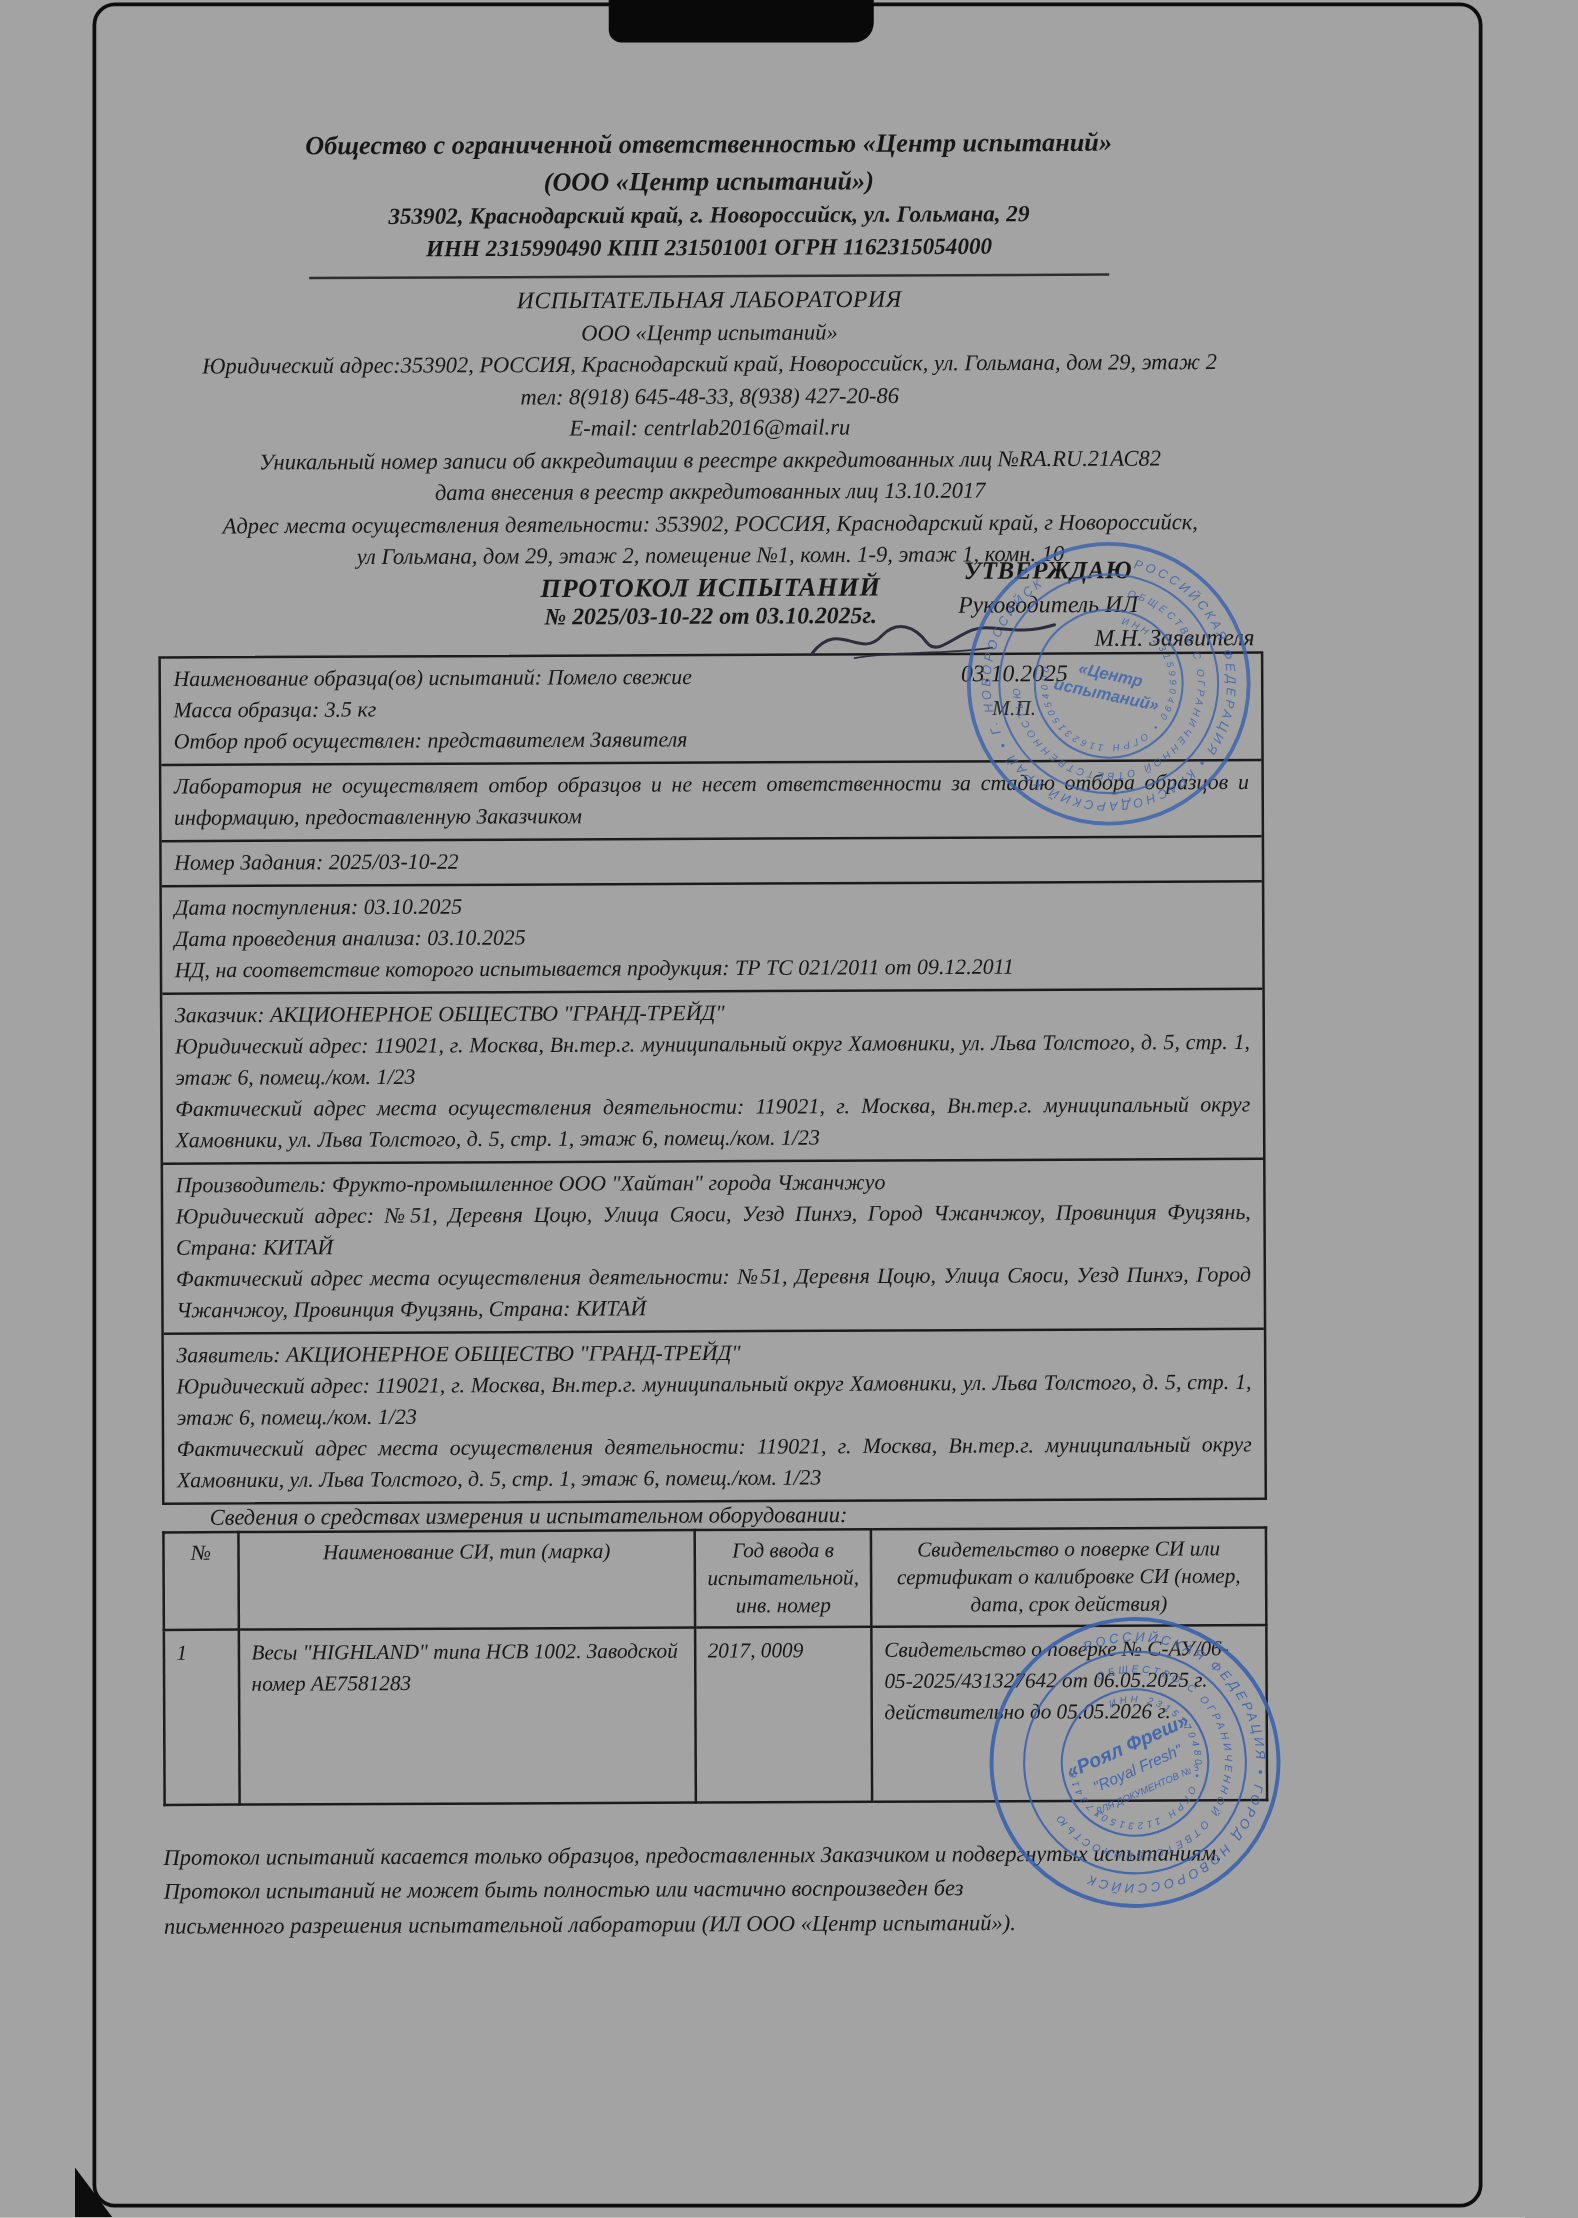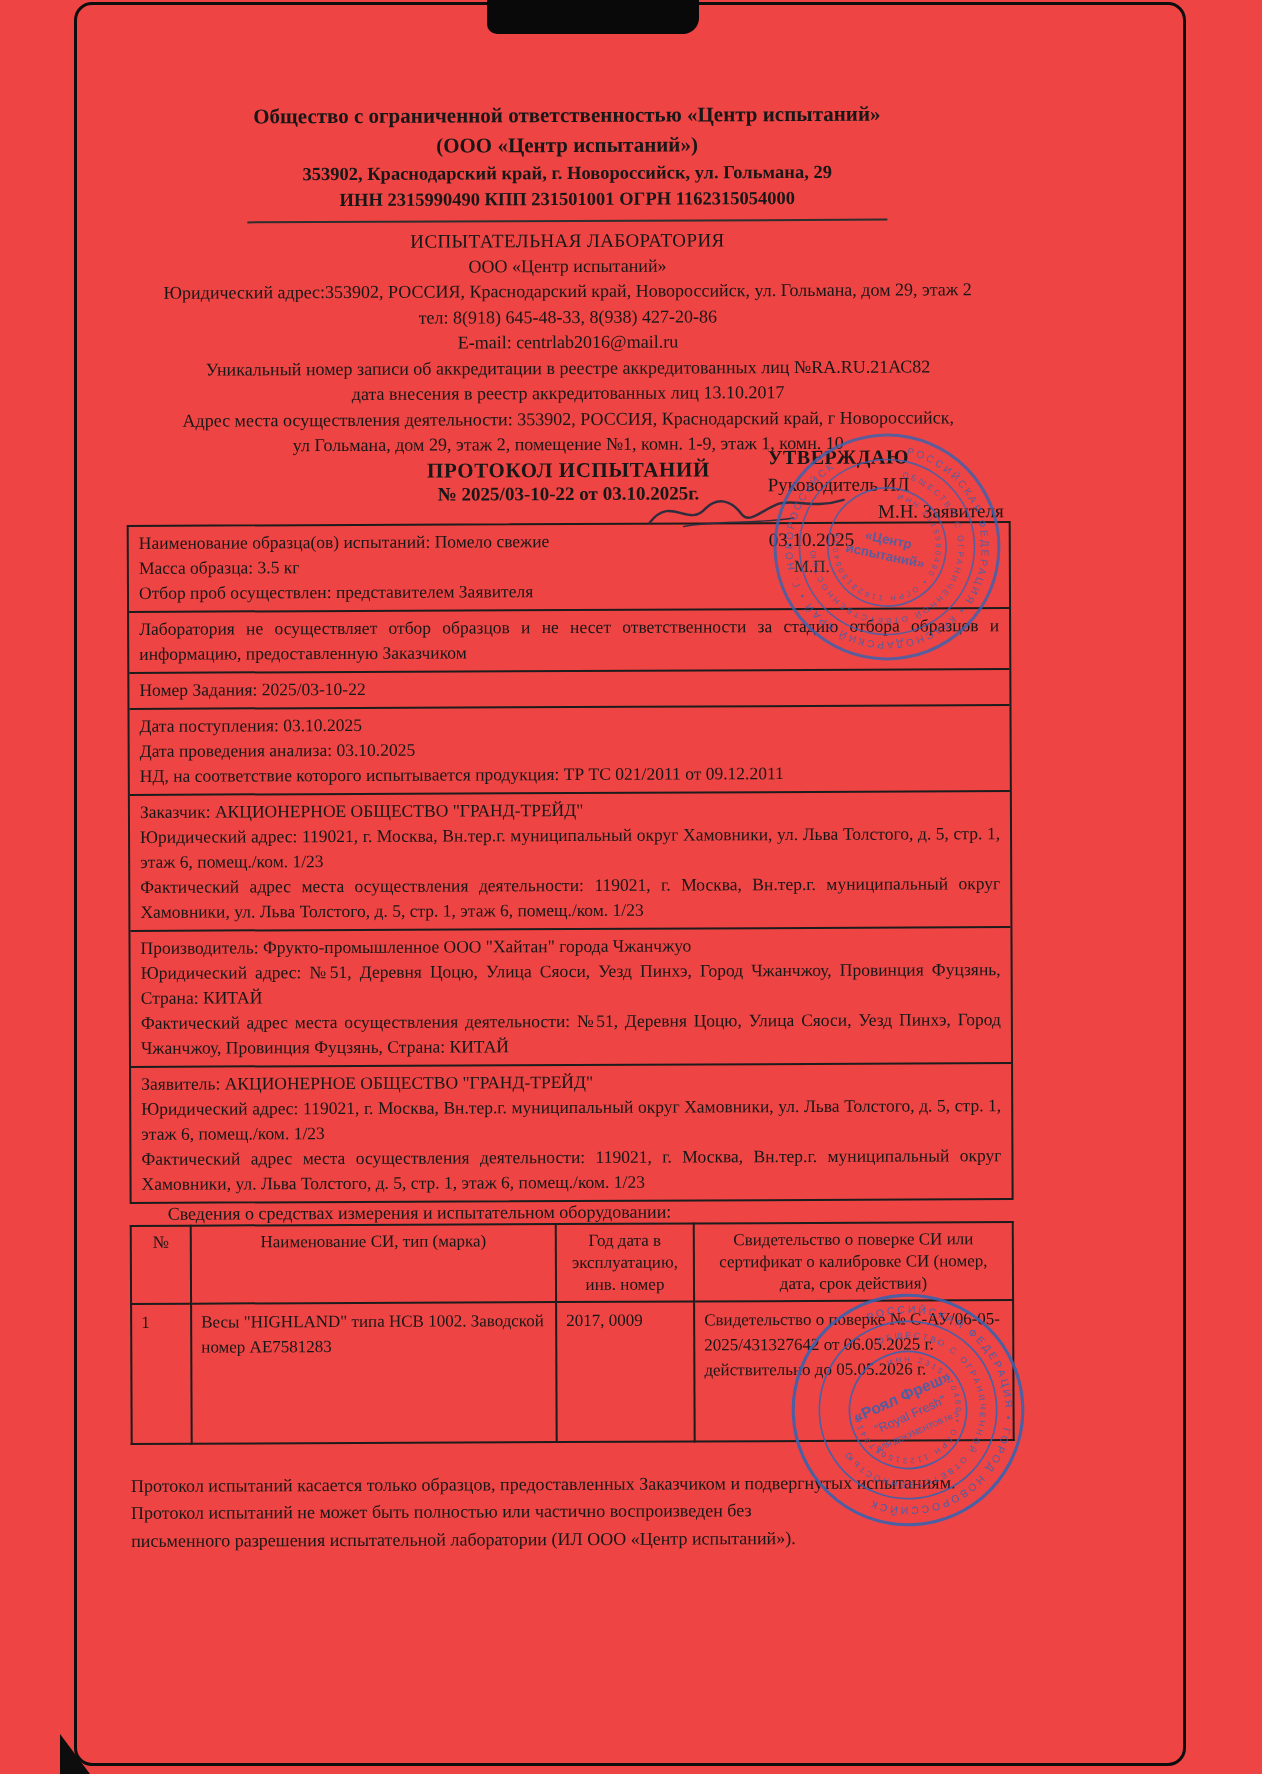--- a/index.html
+++ b/index.html
@@ -2,21 +2,21 @@
 <html><head>
 <meta charset="utf-8">
 <style>
   html,body{margin:0;padding:0;}
   body{
     width:1262px;height:1774px;position:relative;overflow:hidden;
     background:#f6f6f3;
     font-family:"Liberation Serif", serif;
     color:#171717;
   }
-  .paper{position:absolute;inset:0;background:#ef4444;}
+  .paper{position:absolute;inset:0;background:#a3a3a3;font-style:italic;}
   
   .scan-frame{
     position:absolute;left:74px;top:2px;width:1112px;height:1764px;
     border:3px solid #0e0e0e;border-radius:18px;box-sizing:border-box;
   }
   .blob-top{
     position:absolute;left:487px;top:0;width:212px;height:34px;
     background:#090909;border-radius:0 0 16px 10px;
   }
   .corner-bl{
@@ -155,21 +155,21 @@
         <p>Фактический адрес места осуществления деятельности: 119021, г. Москва, Вн.тер.г. муниципальный округ Хамовники, ул. Льва Толстого, д. 5, стр. 1, этаж 6, помещ./ком. 1/23</p>
       </div>
     </div>
 
     <p class="equip-caption">Сведения о средствах измерения и испытательном оборудовании:</p>
     <table class="equip">
       <thead>
         <tr>
           <th class="c-num">№</th>
           <th class="c-name">Наименование СИ, тип (марка)</th>
-          <th class="c-year">Год дата в эксплуатацию, инв. номер</th>
+          <th class="c-year">Год ввода в испытательной, инв. номер</th>
           <th class="c-cert">Свидетельство о поверке СИ или сертификат о калибровке СИ (номер, дата, срок действия)</th>
         </tr>
       </thead>
       <tbody>
         <tr>
           <td class="td-num">1</td>
           <td>Весы "HIGHLAND" типа НСВ 1002. Заводской номер АЕ7581283</td>
           <td>2017, 0009</td>
           <td>Свидетельство о поверке № С-АУ/06-05-2025/431327642 от 06.05.2025 г. действительно до 05.05.2026 г.</td>
         </tr>

